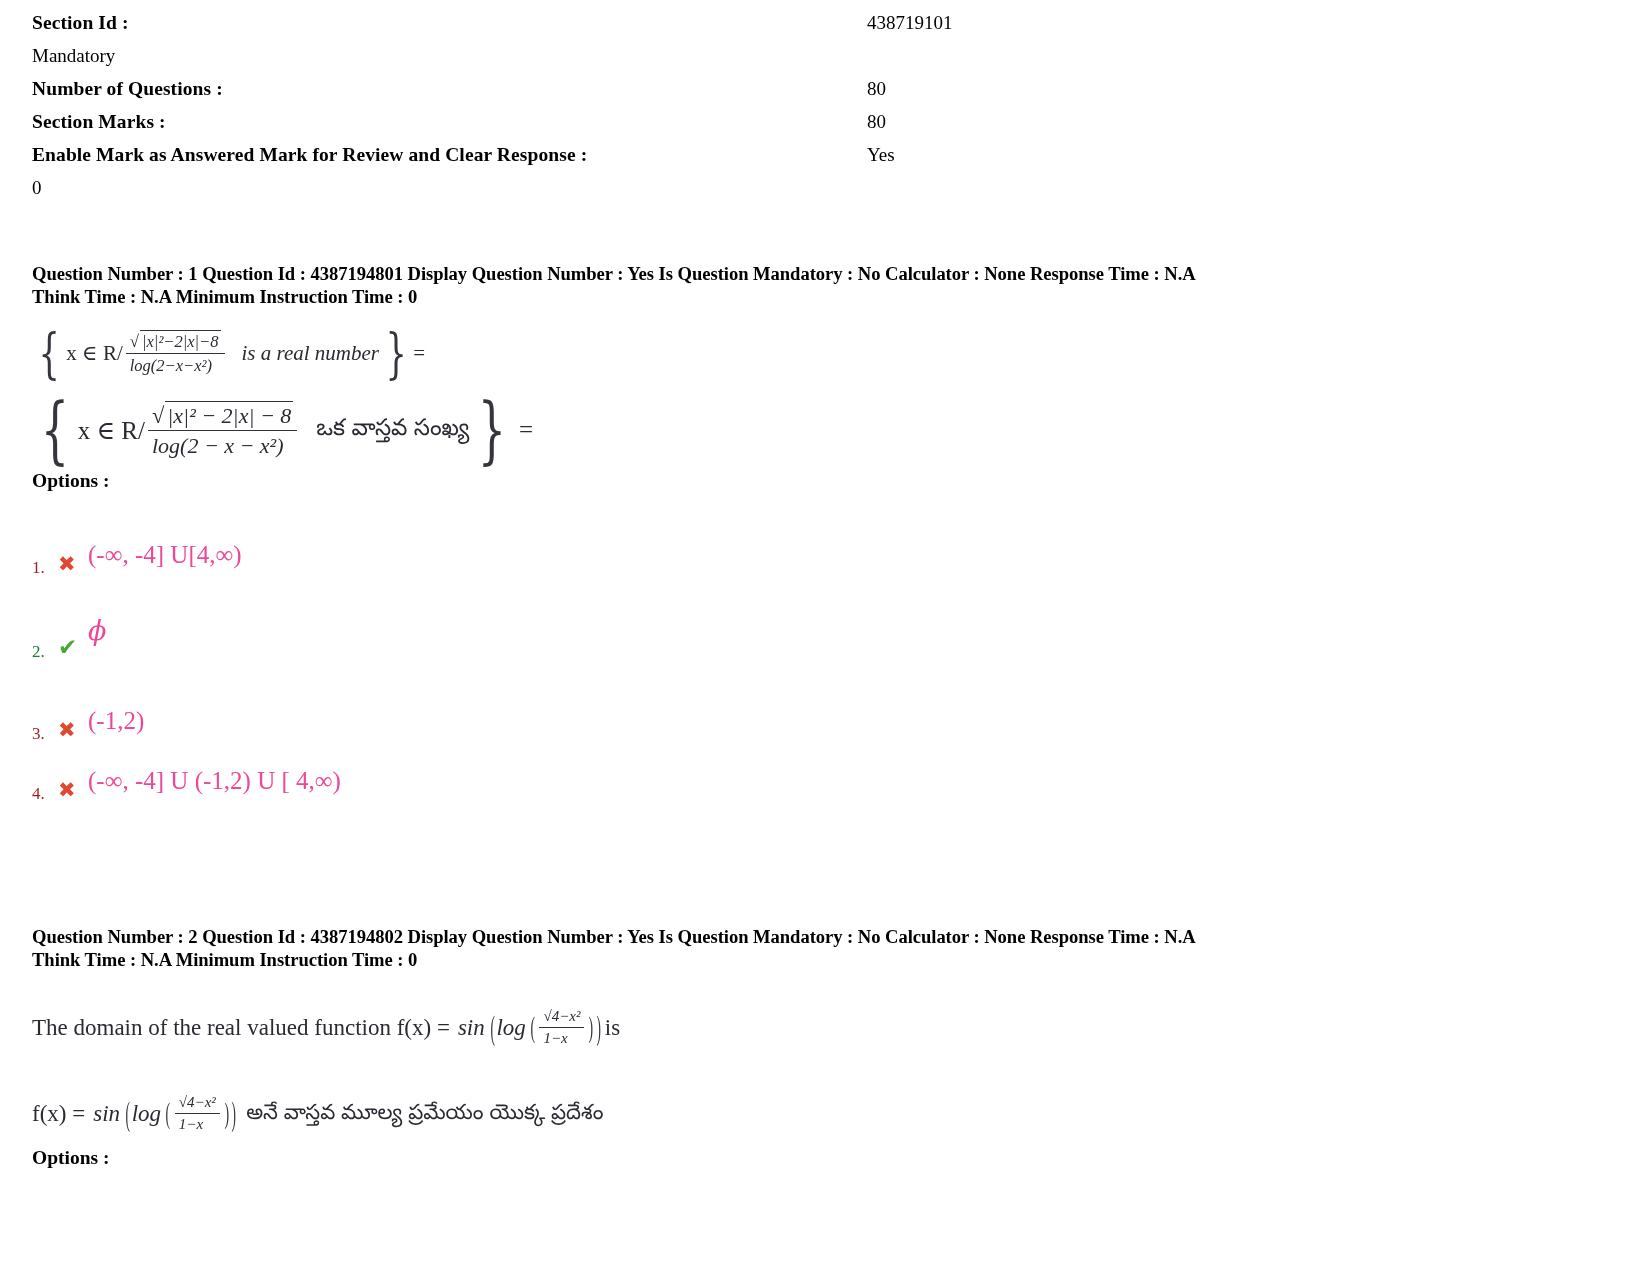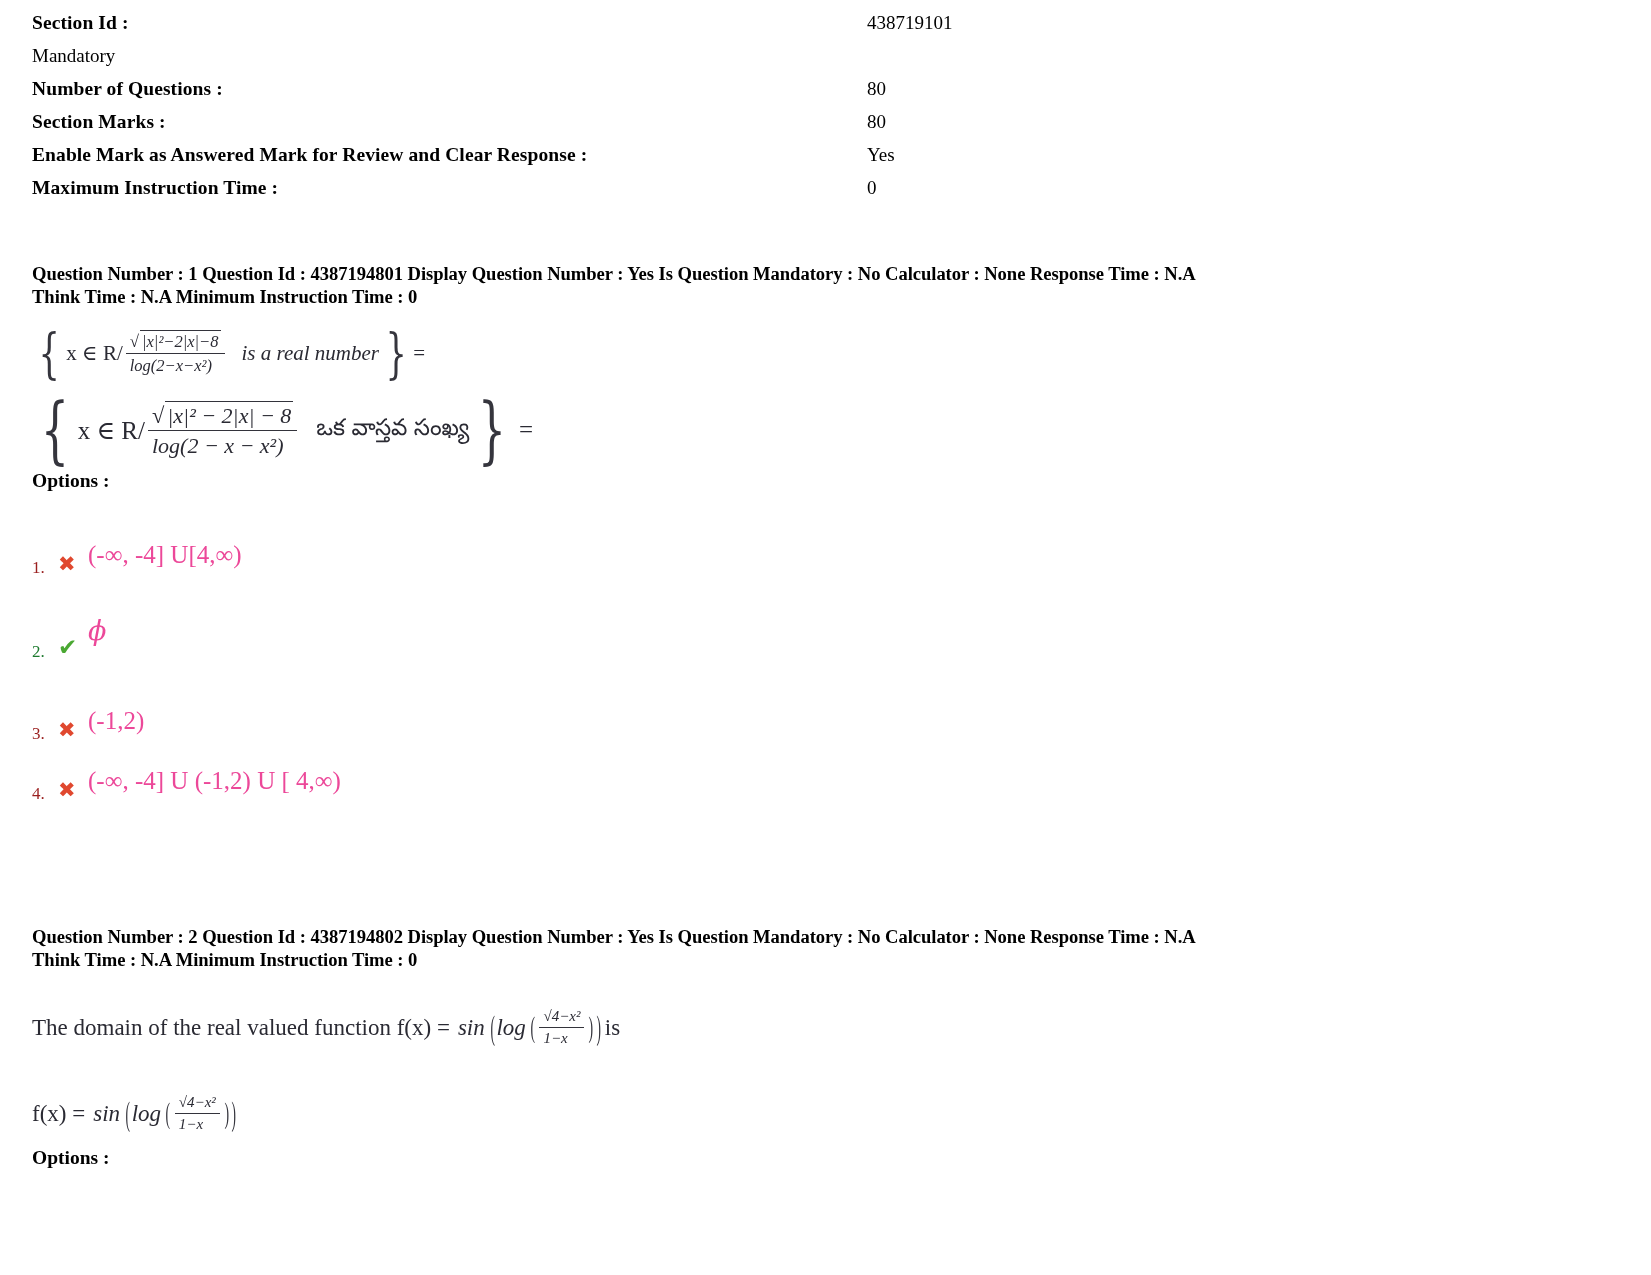--- a/index.html
+++ b/index.html
@@ -201,21 +201,20 @@
   </div>
   <div class="meta-row">
     <span class="meta-label">Section Marks :</span>
     <span class="meta-value">80</span>
   </div>
   <div class="meta-row">
     <span class="meta-label">Enable Mark as Answered Mark for Review and Clear Response :</span>
     <span class="meta-value">Yes</span>
   </div>
   <div class="meta-row">
-    <span class="meta-label">Maximum Instruction Time :</span>
     <span class="meta-value">0</span>
   </div>
 </div>
 
 <div class="question-block" id="question-1">
 
   <div class="q-header">
     <span>Question Number : 1 Question Id : 4387194801 Display Question Number : Yes Is Question Mandatory : No Calculator : None Response Time : N.A</span>
     <span class="line2">Think Time : N.A Minimum Instruction Time : 0</span>
   </div>
@@ -308,18 +307,19 @@
       <span class="ital" style="margin-left:8px;">sin</span>
       <span class="paren-big" style="margin-left:4px;">(</span>
       <span class="ital">log</span>
       <span class="paren-mid" style="margin-left:3px;">(</span>
       <span class="frac">
         <span class="num ital">√4−x²</span>
         <span class="den ital">1−x</span>
       </span>
       <span class="paren-mid">)</span>
       <span class="paren-big">)</span>
+      <span class="telugu" style="margin-left:8px;">అనే వాస్తవ మూల్య ప్రమేయం యొక్క ప్రదేశం</span>
     </div>
 
   </div>
 
   <p class="options-label">Options :</p>
 </div>
 
 </body></html>

